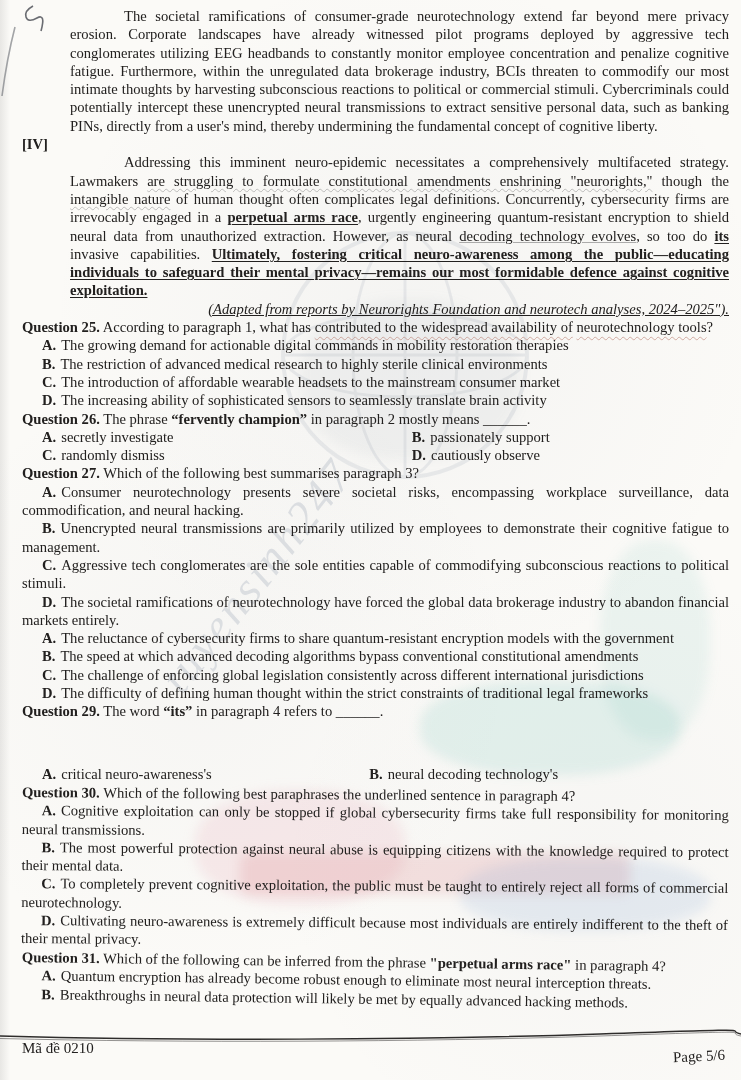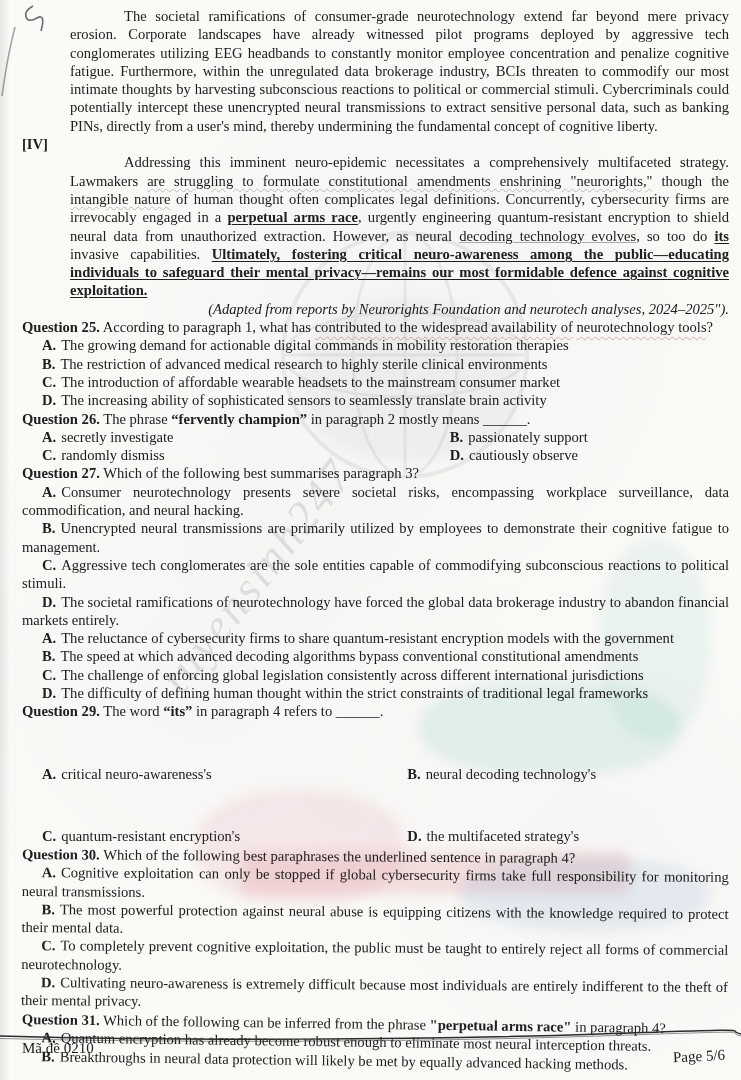--- a/index.html
+++ b/index.html
@@ -27,31 +27,31 @@
   .blob-red1{left:240px;top:852px;width:390px;height:42px;background:rgba(214,118,125,.20);border-radius:10px;}
   .blob-blue1{left:460px;top:858px;width:250px;height:72px;background:rgba(122,163,214,.16);}
   .blob-gray1{left:300px;top:300px;width:220px;height:160px;background:rgba(140,150,165,.08);}
   .pen-marks{position:absolute;left:0;top:0;}
   
   .content{position:absolute;left:22px;right:12px;top:7px;
     font-size:14.6px;line-height:18.3px;text-align:justify;}
   p{margin:0;}
   .passage{text-indent:54px;margin-left:48px;}
   .marker{font-weight:bold;}
-  .citation{text-align:right;font-style:italic;}
+  .citation{text-align:right;font-style:italic;text-decoration:underline;}
   .b{font-weight:bold;}
   .bu{font-weight:bold;text-decoration:underline;text-decoration-thickness:1.4px;text-underline-offset:2px;}
   .pencil{text-decoration:underline wavy rgba(125,125,125,.45);text-decoration-thickness:1px;text-underline-offset:2px;}
   .gline{text-decoration:underline solid rgba(110,110,110,.55);text-decoration-thickness:1px;text-underline-offset:1px;}
   .wavy{text-decoration:underline wavy rgba(186,125,111,.6);text-decoration-thickness:1px;text-underline-offset:4px;}
   .q{margin:0;}
   .qlabel{font-weight:bold;}
   .opt{text-indent:20px;}
   .L{font-weight:bold;margin-right:5px;}
-  .optrow{display:grid;gap:38px;}
+  .optrow{display:grid;}
   .cols54{grid-template-columns:54% 1fr;}
   .cols48{grid-template-columns:48% 1fr;margin-top:44px;}
   .optrow .opt{text-indent:20px;}
   .optrow .optb{text-indent:0;padding-left:8px;}
   .t1{transform:rotate(.4deg);transform-origin:0 0;}
   .t2{transform:rotate(.8deg);transform-origin:0 0;}
   
   .footer-rule{position:absolute;left:0;top:1028px;width:741px;height:22px;}
   .footer-code{position:absolute;left:22px;top:1040px;font-size:15px;font-family:"Liberation Serif",serif;}
   .footer-page{position:absolute;right:16px;top:1048px;font-size:15px;transform:rotate(-3deg);}
@@ -125,24 +125,20 @@
       <div class="opt"><span class="L">C.</span><span>The challenge of enforcing global legislation consistently across different international jurisdictions</span></div>
       <div class="opt"><span class="L">D.</span><span>The difficulty of defining human thought within the strict constraints of traditional legal frameworks</span></div>
     </div>
 
     <div class="q">
       <p><span class="qlabel">Question 29.</span><span> The word </span><span class="b">“its”</span><span> in paragraph 4 refers to ______.</span></p>
       <div class="optrow cols48">
         <div class="opt"><span class="L">A.</span><span>critical neuro-awareness's</span></div>
         <div class="opt optb"><span class="L">B.</span><span>neural decoding technology's</span></div>
       </div>
-      <div class="optrow cols48">
-        <div class="opt"><span class="L">C.</span><span>quantum-resistant encryption's</span></div>
-        <div class="opt optb"><span class="L">D.</span><span>the multifaceted strategy's</span></div>
-      </div>
     </div>
 
     <div class="q t1">
       <p><span class="qlabel">Question 30.</span><span> Which of the following best paraphrases the underlined sentence in paragraph 4?</span></p>
       <div class="opt"><span class="L">A.</span><span>Cognitive exploitation can only be stopped if global cybersecurity firms take full responsibility for monitoring neural transmissions.</span></div>
       <div class="opt"><span class="L">B.</span><span>The most powerful protection against neural abuse is equipping citizens with the knowledge required to protect their mental data.</span></div>
       <div class="opt"><span class="L">C.</span><span>To completely prevent cognitive exploitation, the public must be taught to entirely reject all forms of commercial neurotechnology.</span></div>
       <div class="opt"><span class="L">D.</span><span>Cultivating neuro-awareness is extremely difficult because most individuals are entirely indifferent to the theft of their mental privacy.</span></div>
     </div>
 

